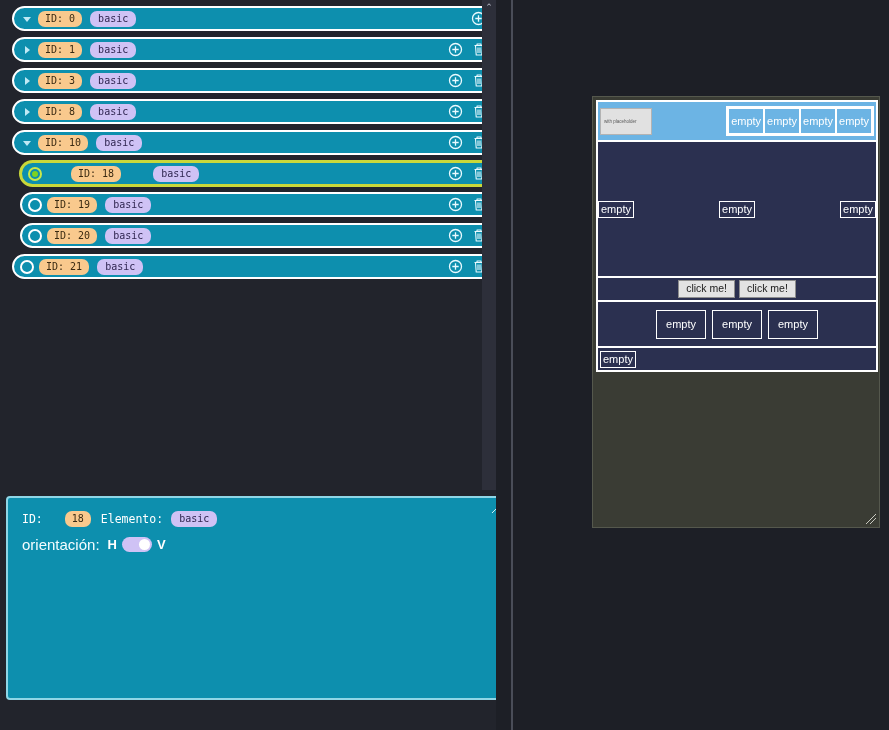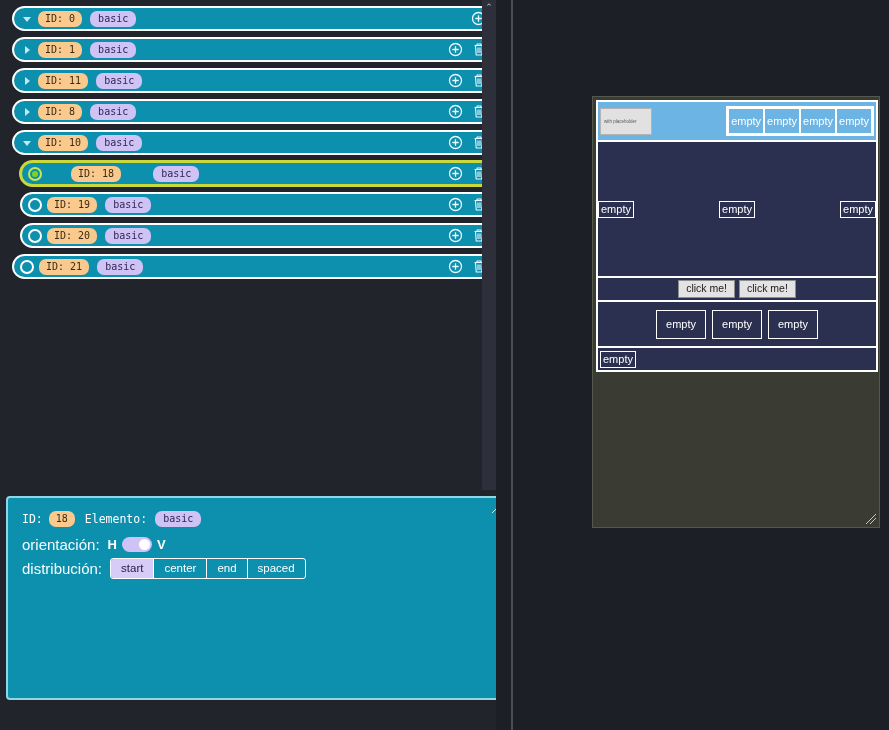--- a/index.html
+++ b/index.html
@@ -398,21 +398,21 @@
             </svg>
           </span>
         </span>
       </div>
       <div class="tree-row indent-1">
         <span class="tw-caret">
           <svg width="12" height="12" viewBox="0 0 12 12">
             <path d="M4 2 L9 6 L4 10 Z" fill="#bfe9f5"></path>
           </svg>
         </span>
-        <span class="badge-id">ID: 11</span>
+        <span class="badge-id">ID: 3</span>
         <span class="badge-type">basic</span>
         <span class="row-actions">
           <span class="icon-btn">
             <svg width="15" height="15" viewBox="0 0 15 15">
               <circle cx="7.5" cy="7.5" r="6" fill="none" stroke="#eafaff" stroke-width="1.3"></circle>
               <path d="M7.5 4.3 V10.7 M4.3 7.5 H10.7" stroke="#eafaff" stroke-width="1.3" fill="none"></path>
             </svg>
           </span>
           <span class="icon-btn">
             <svg width="14" height="15" viewBox="0 0 14 15">
@@ -546,41 +546,32 @@
   <div id="props-panel">
 
     <div id="props-resize">
       <svg width="14" height="14" viewBox="0 0 14 14">
         <path d="M13 1 L1 13 M13 5 L5 13 M13 9 L9 13" stroke="#cfeff7" stroke-width="1" fill="none"></path>
       </svg>
     </div>
 
     <div class="prop-row header">
       <span class="hdr-label">ID:</span>
-      <span class="badge-id" style="margin-left:6px;">18</span>
+      <span class="badge-id" style="margin-left:22px;">18</span>
       <span class="hdr-label" style="margin-left:10px;">Elemento:</span>
       <span class="badge-type">basic</span>
     </div>
 
     <div class="prop-row">
       <span class="prop-label">orientación:</span>
       <span class="orient-label" style="margin-left:8px;">H</span>
       <span class="toggle-pill"></span>
       <span class="orient-label">V</span>
     </div>
 
-    <div class="prop-row">
-      <span class="prop-label">distribución:</span>
-      <span class="seg-group" id="dist-group">
-          <span class="seg active">start</span>
-          <span class="seg">center</span>
-          <span class="seg">end</span>
-          <span class="seg">spaced</span>
-        </span>
-    </div>
 
 
 
 
   </div>
 </div>
 
 <div id="panel-divider"></div>
 
 <div id="preview-outer">

